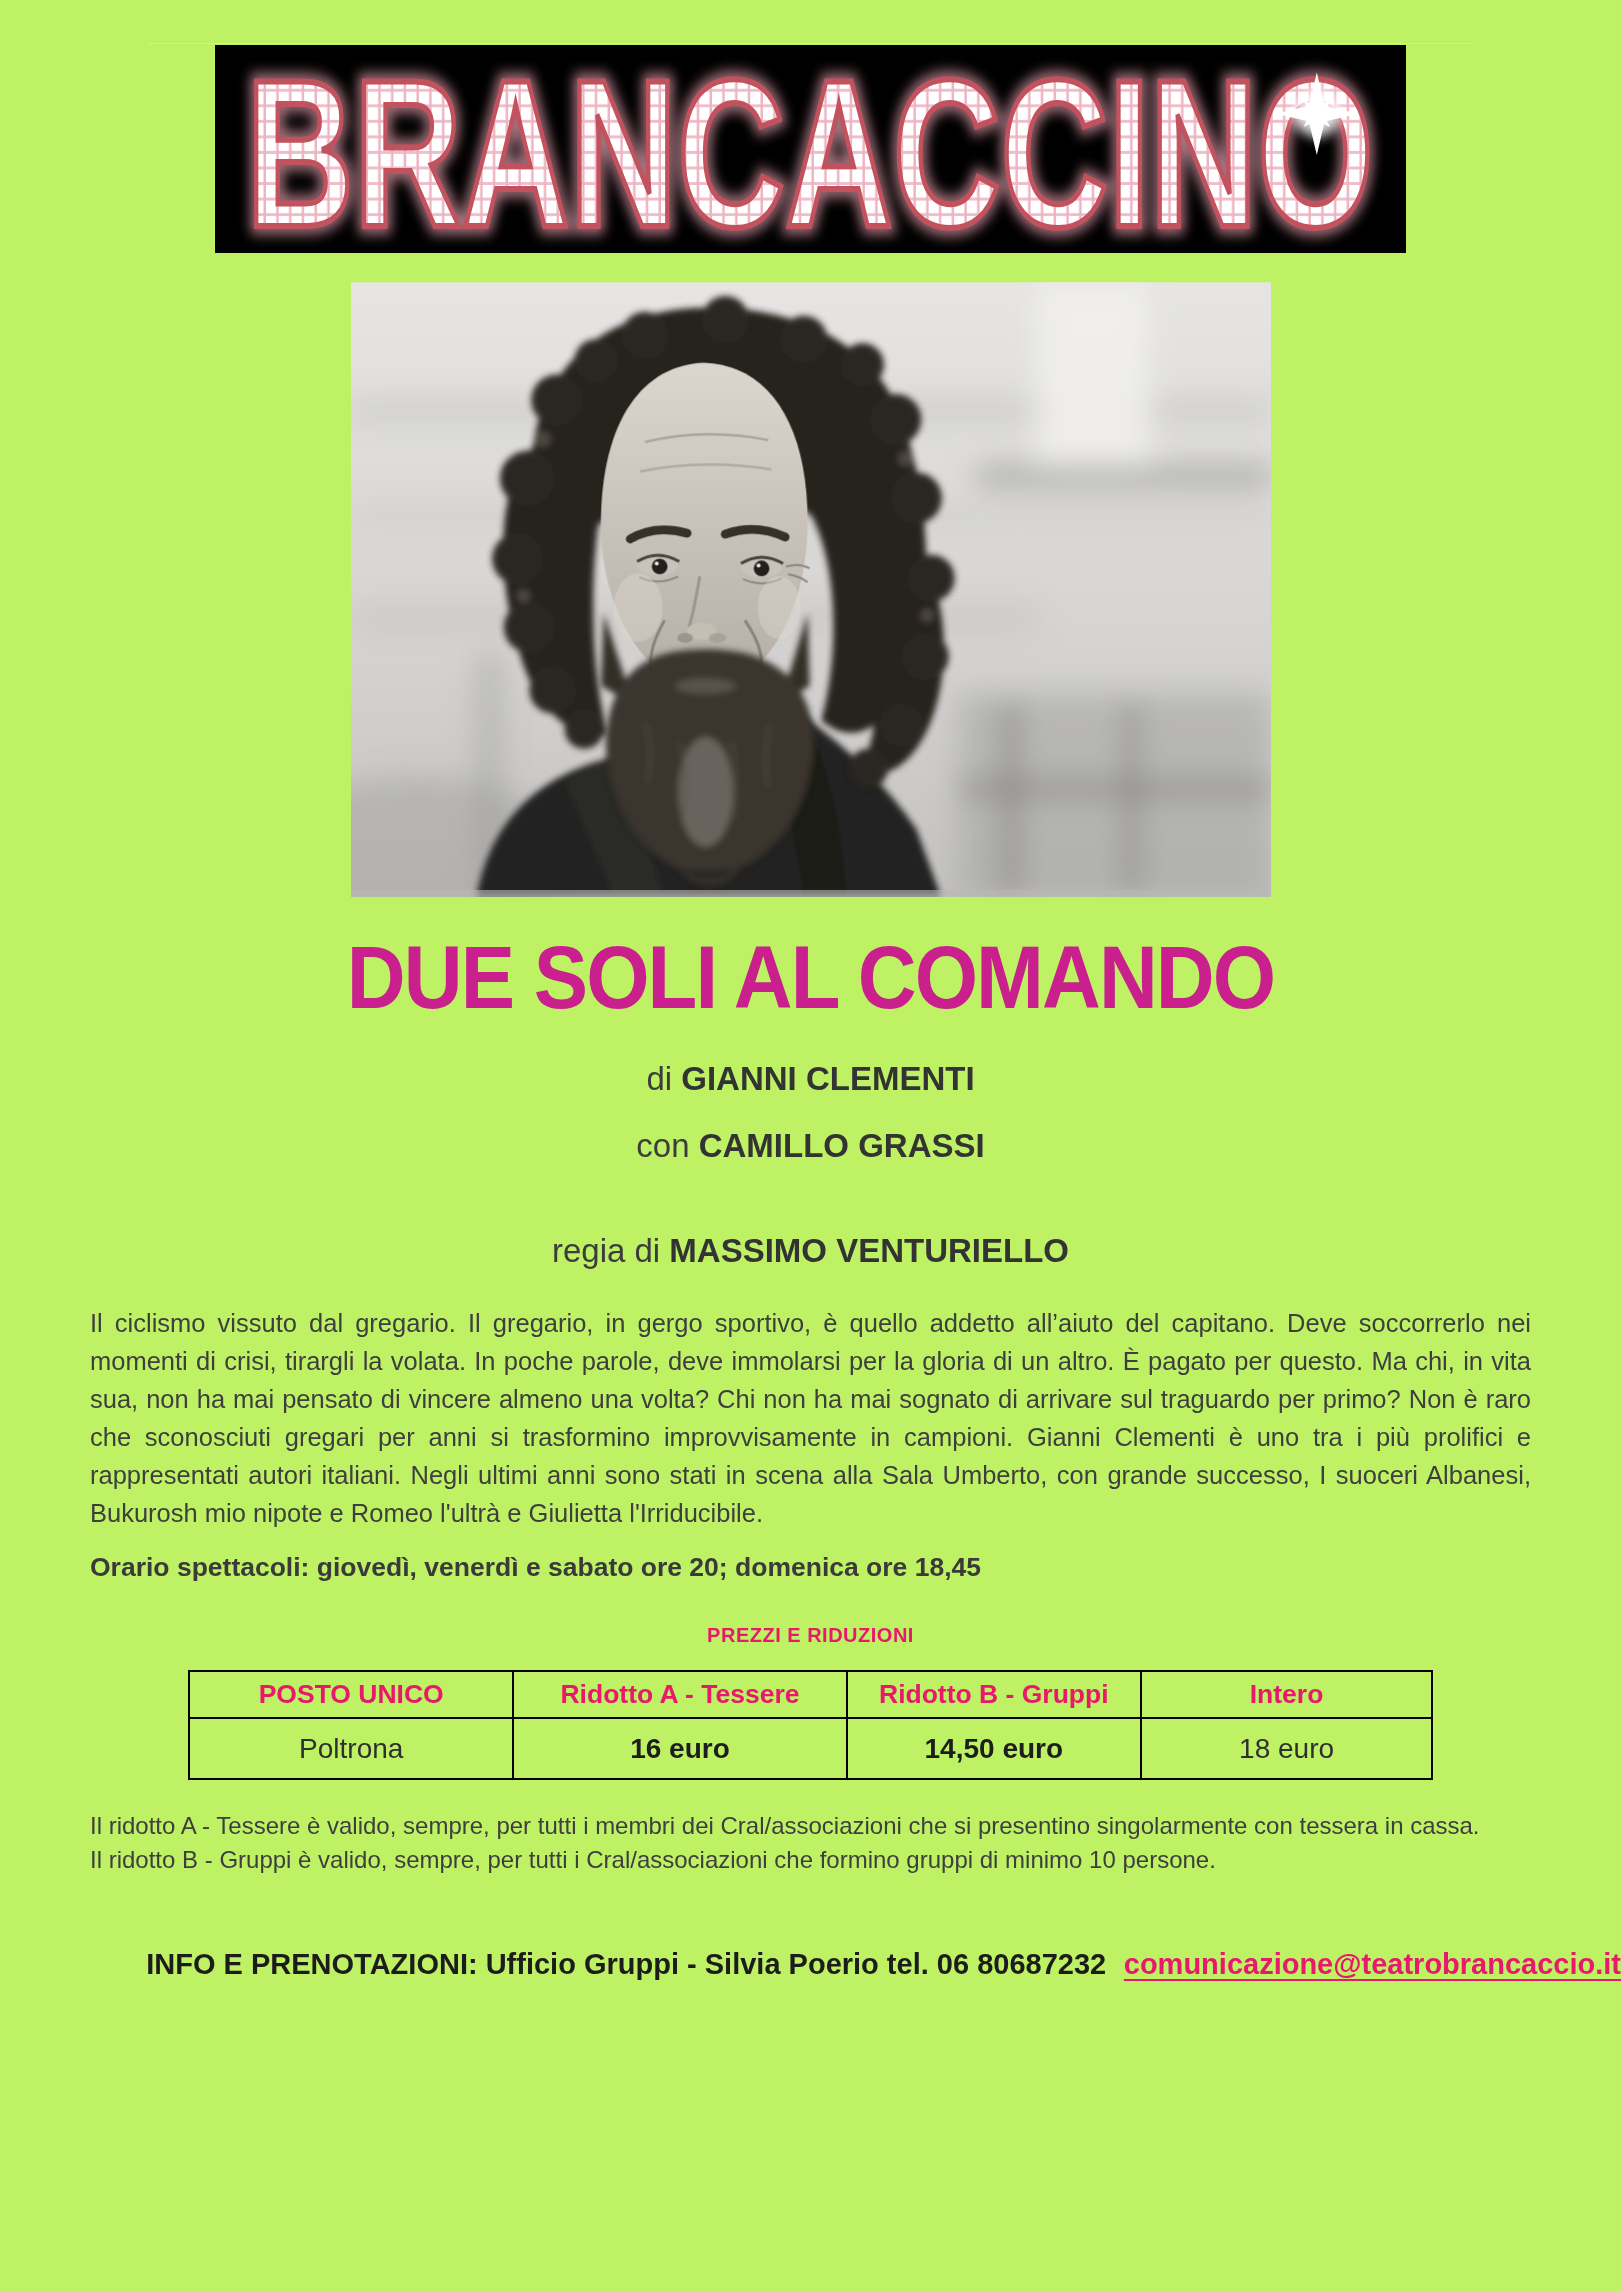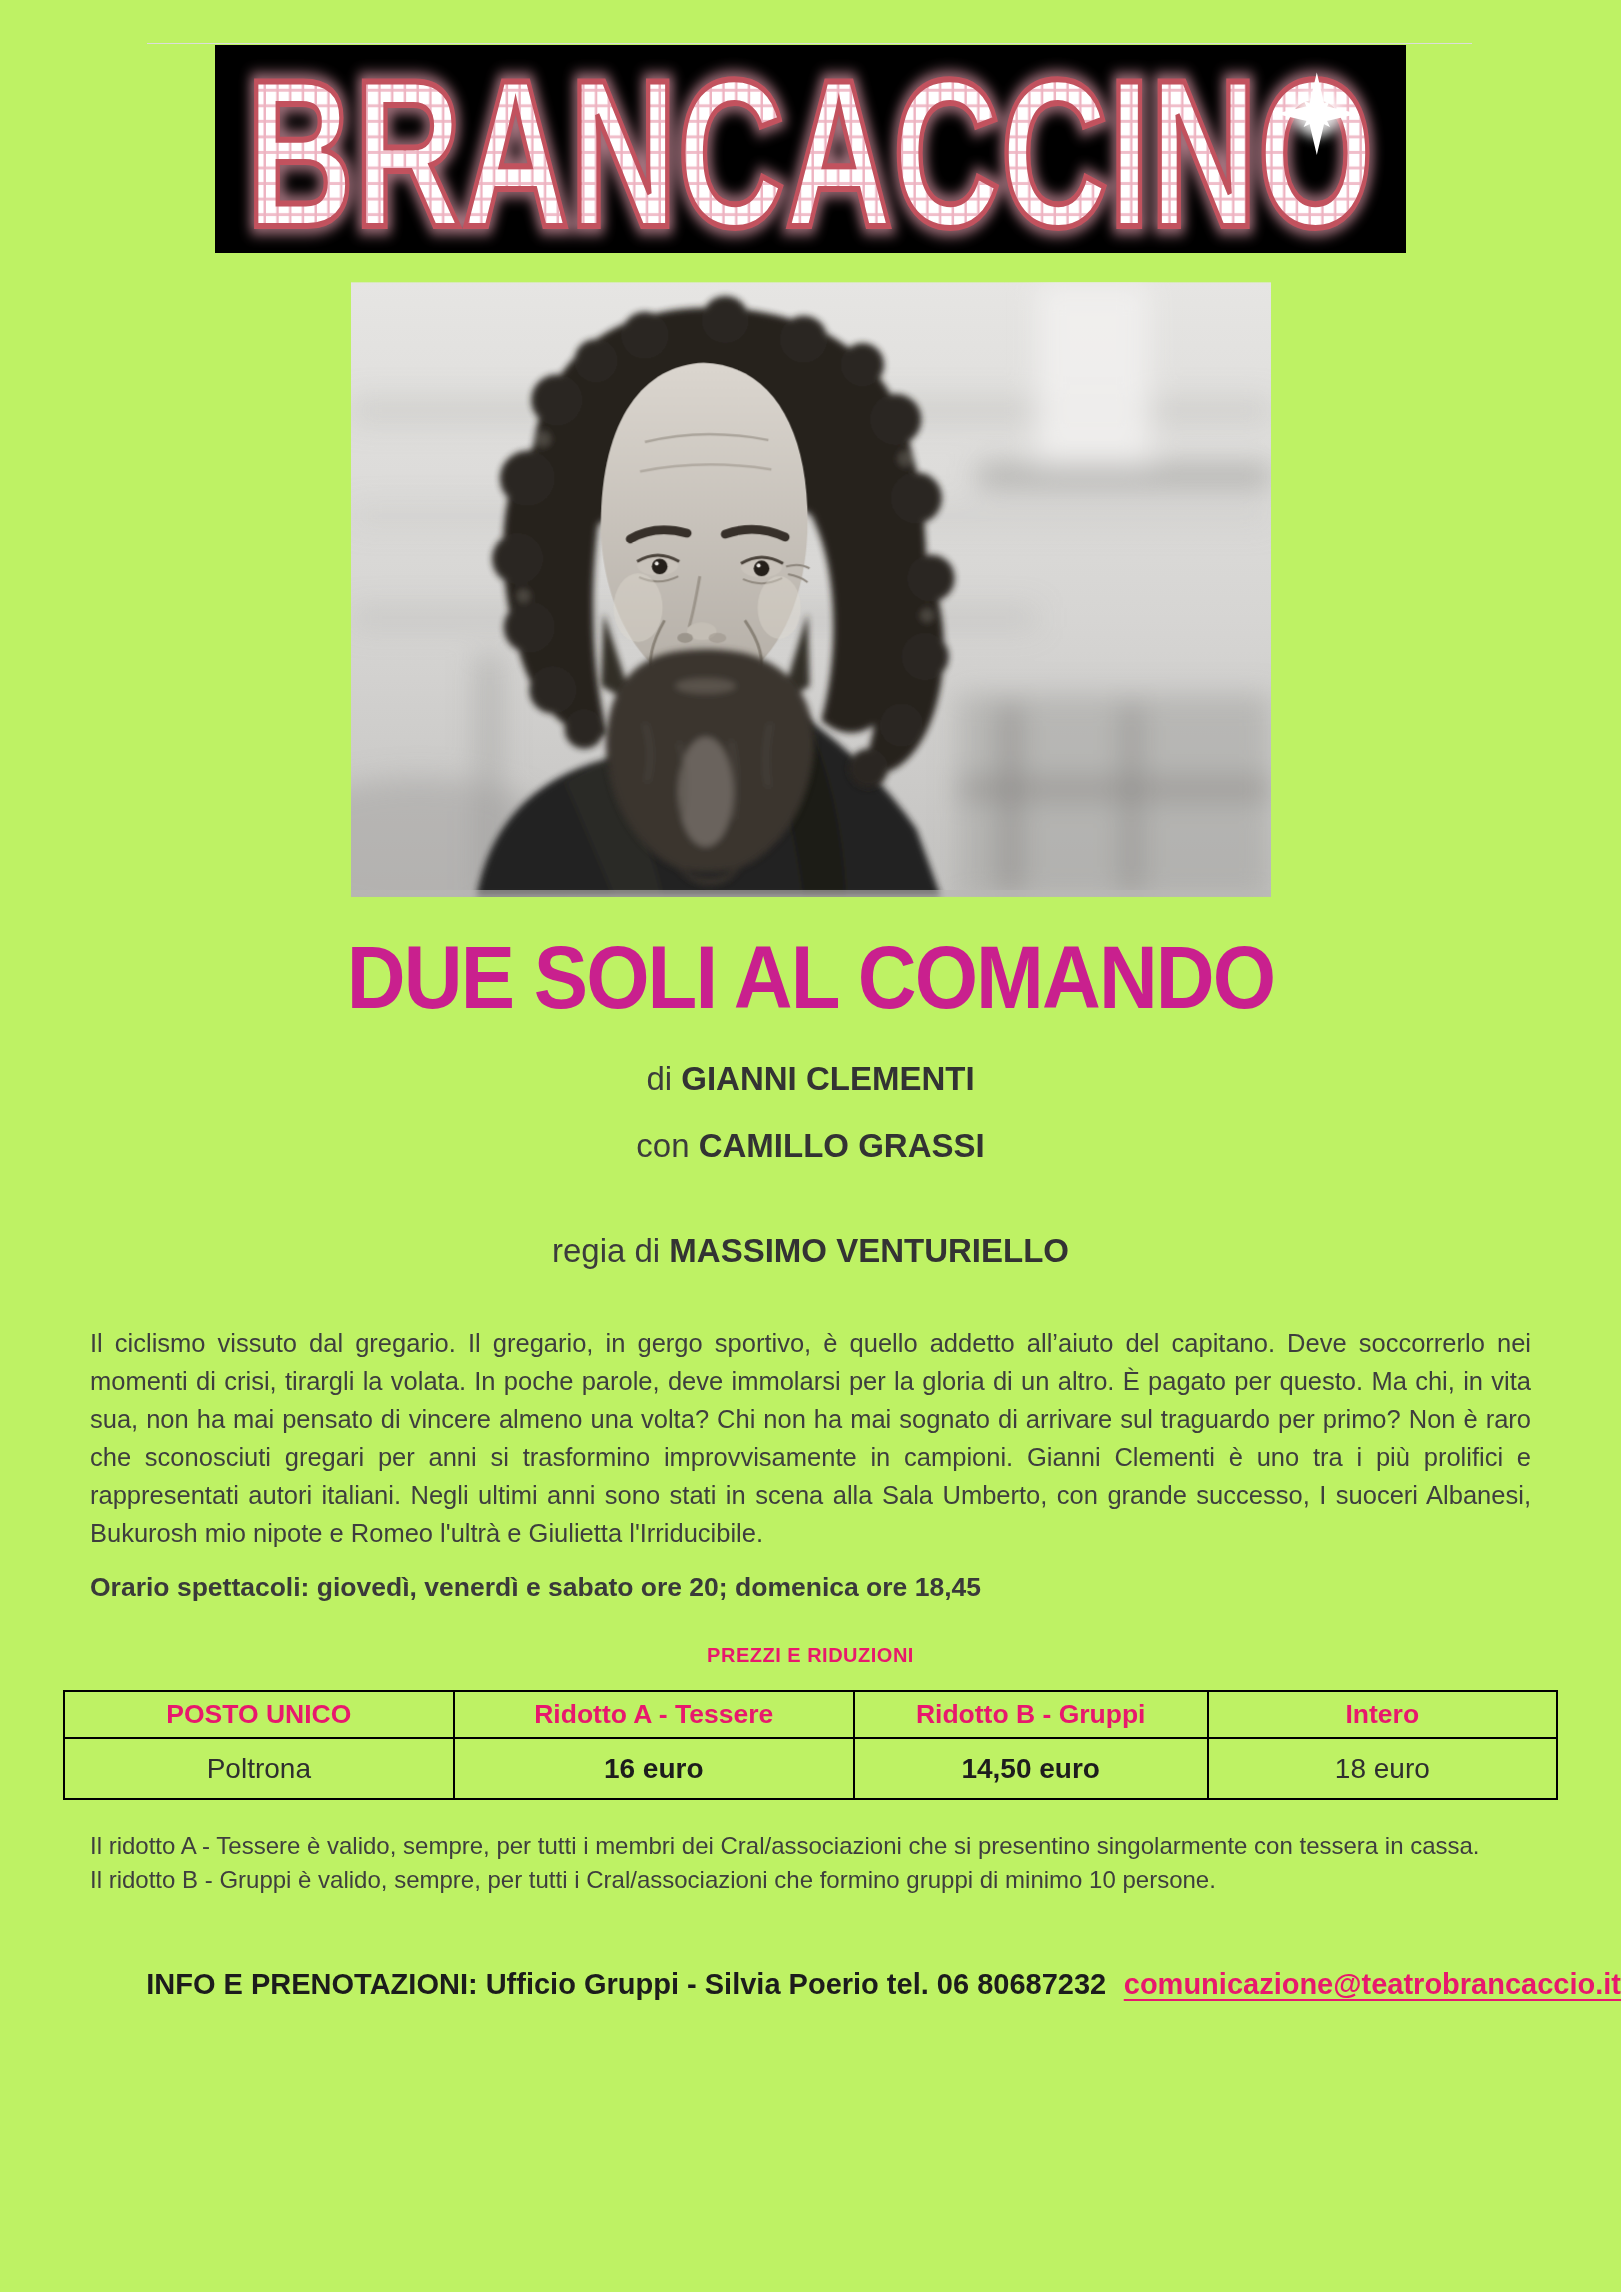--- a/index.html
+++ b/index.html
@@ -47,36 +47,36 @@
   }
   
   .credit{ text-align:center; font-size:33px; color:#3c3c3c; }
   .credit .prefix{font-weight:400;}
   .credit .name{font-weight:700;color:#333333;}
   .credit.author{margin-top:33px;}
   .credit.cast{margin-top:29px;}
   .credit.director{margin-top:67px;}
   
   .description{
-    width:1441px;margin:54px auto 0 auto;
+    width:1441px;margin:34px auto 0 auto;
     font-size:25.5px;line-height:38px;color:#3e3e3e;
     text-align:justify;
   }
   
   .schedule{
     width:1441px;margin:19.6px auto 0 auto;
     font-size:26.5px;font-weight:700;color:#3a3a3a;
   }
   
   .pricing-heading{
     margin-top:41px;text-align:center;
     font-size:20px;font-weight:700;color:#e8186d;letter-spacing:0.5px;
   }
   table.price-table{
-    width:1495px;margin:23.5px auto 0 auto;
+    width:1245px;margin:23.5px auto 0 auto;
     border-collapse:collapse;table-layout:fixed;
   }
   table.price-table th,table.price-table td{
     border:2px solid #000000;
     text-align:center;vertical-align:middle;
   }
   table.price-table th{
     height:43px;font-size:26.5px;font-weight:700;color:#e8186d;
   }
   table.price-table td{

